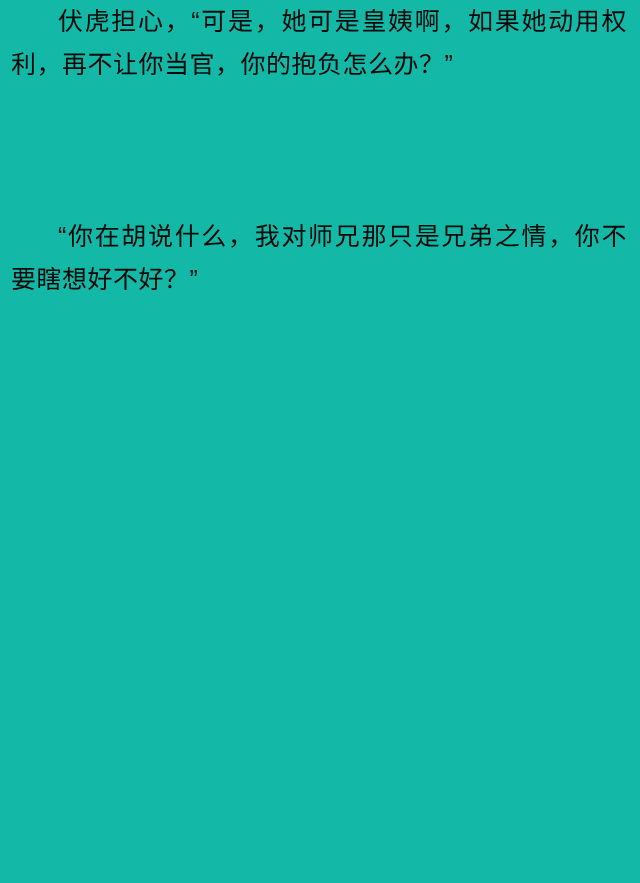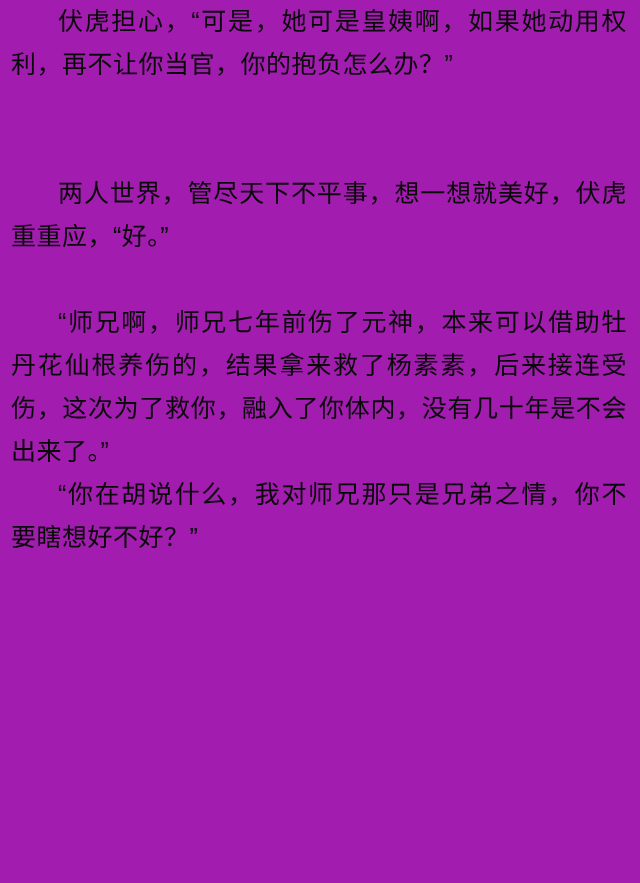--- a/index.html
+++ b/index.html
@@ -10,21 +10,21 @@
     width: 640px;
     height: 883px;
     overflow: hidden;
     background: #ffffff;
   }
   .reader-page {
     box-sizing: border-box;
     width: 640px;
     height: 883px;
     overflow: hidden;
-    background: #a21caf;
+    background: #14b8a6;
   }
   .article {
     box-sizing: border-box;
     padding: 0 13px 0 11px;
     font-family: "Liberation Sans", "DejaVu Sans", sans-serif;
     font-size: 25px;
     line-height: 43px;
     font-weight: 400;
     color: #0a0a0a;
     text-align: justify;
@@ -40,18 +40,16 @@
   }
 </style>
 </head>
 <body>
 
 <div class="reader-page">
   <main class="article">
     <p class="para">伏虎担心，“可是，她可是皇姨啊，如果她动用权利，再不让你当官，你的抱负怎么办？”</p>
     <div class="blank-line"></div>
     <div class="blank-line"></div>
-    <p class="para">两人世界，管尽天下不平事，想一想就美好，伏虎重重应，“好。”</p>
     <div class="blank-line"></div>
-    <p class="para">“师兄啊，师兄七年前伤了元神，本来可以借助牡丹花仙根养伤的，结果拿来救了杨素素，后来接连受伤，这次为了救你，融入了你体内，没有几十年是不会出来了。”</p>
     <p class="para">“你在胡说什么，我对师兄那只是兄弟之情，你不要瞎想好不好？”</p>
   </main>
 </div>
 
 </body></html>

